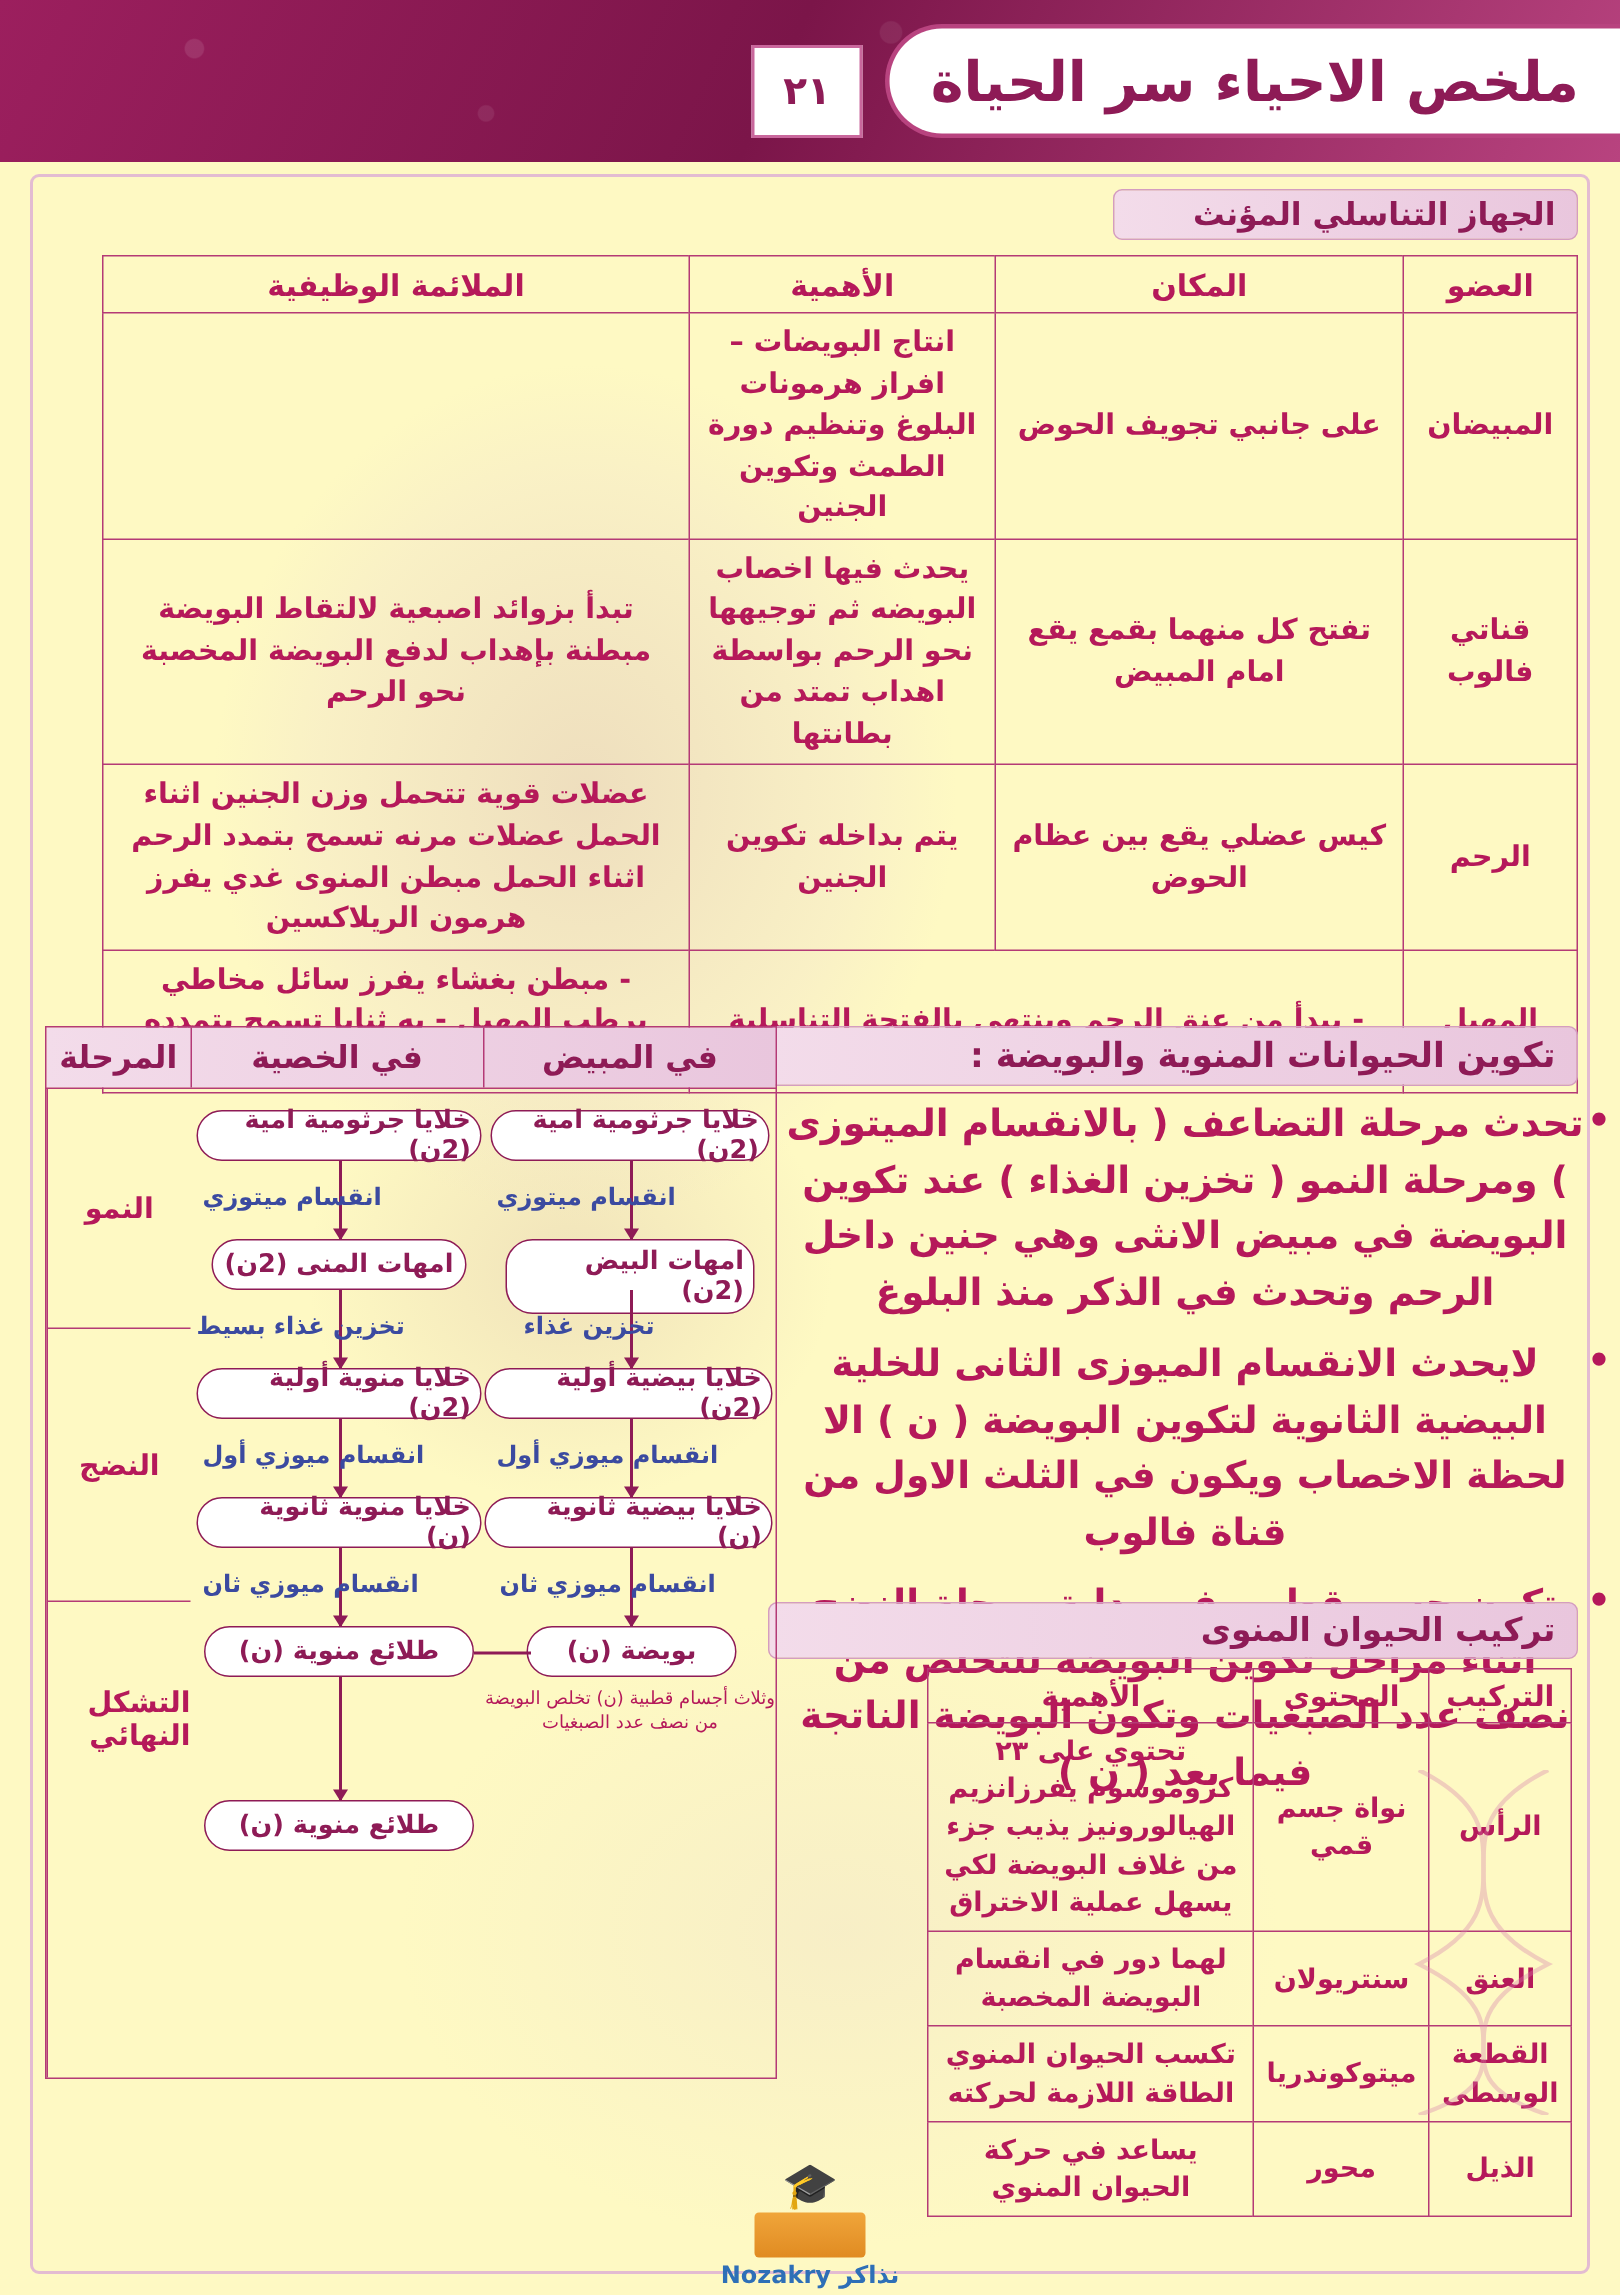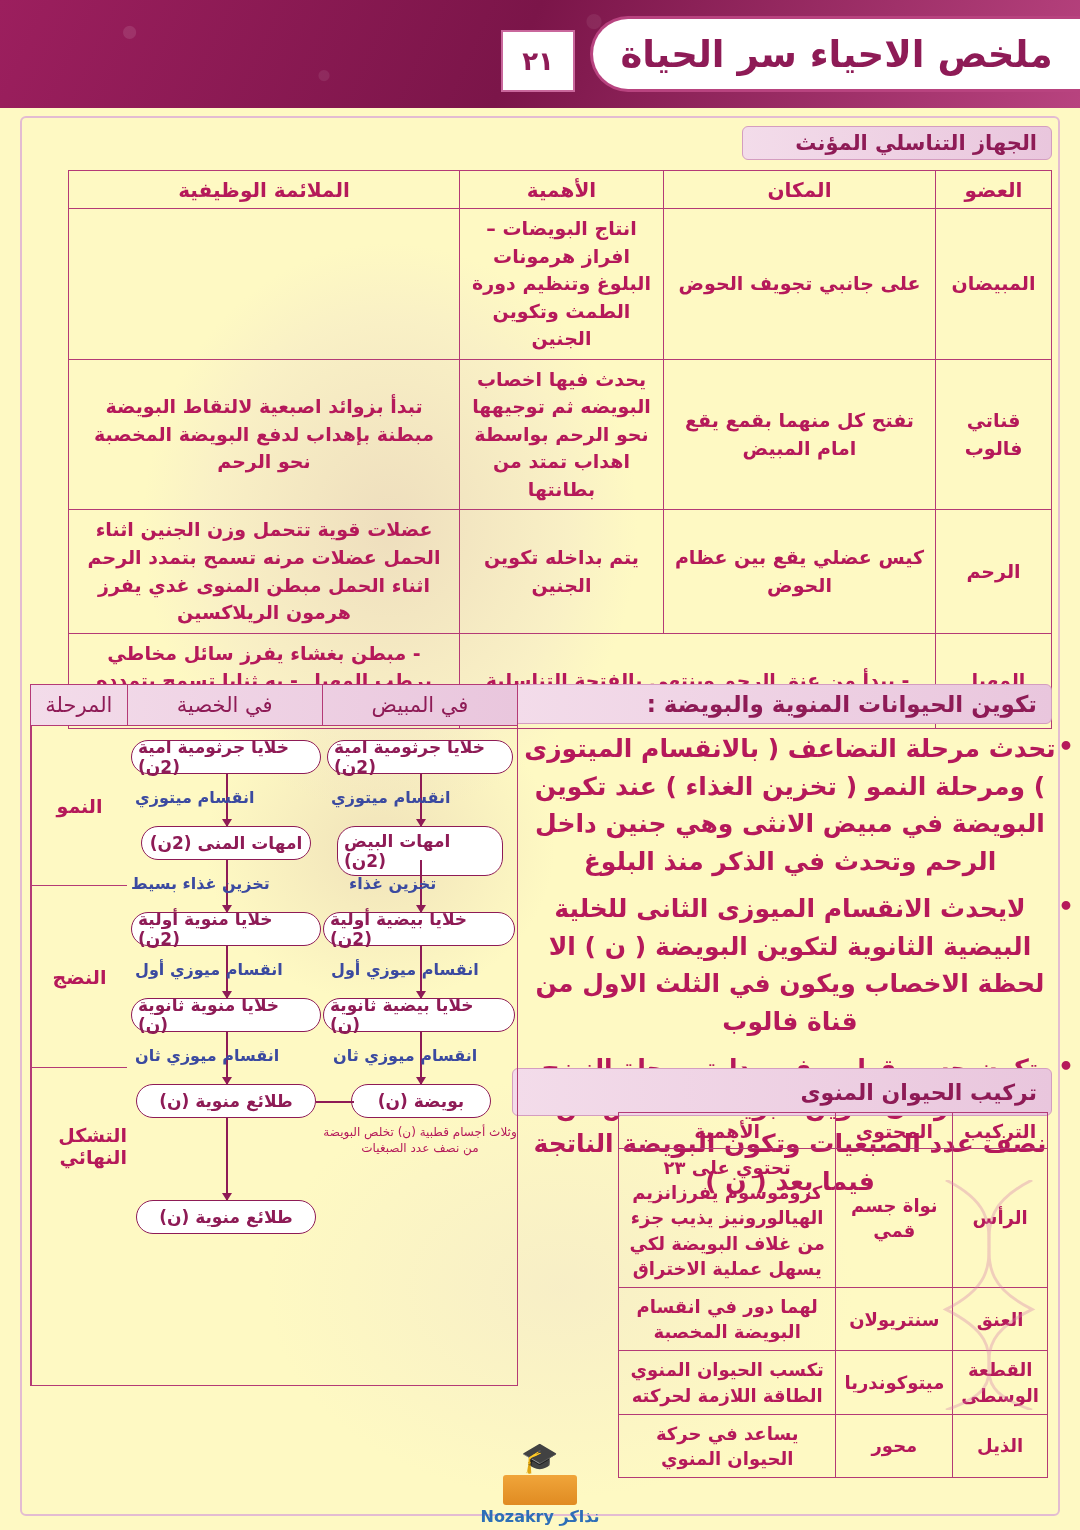--- a/index.html
+++ b/index.html
@@ -104,21 +104,21 @@
     color:#b5195a; font-size:25px; font-weight:bold; line-height:1.5;
     text-align:center;
   }
   .notes li { margin-bottom:10px; list-style:none; position:relative; }
   .notes ul { margin:0; padding:0; }
   .notes li:before {
     content:"•"; position:absolute; right:-14px; top:-2px; color:#b5195a;
   }
 
   .hdr-sperm {
-    position:absolute; top:960px; right:28px; width:540px; height:48px;
+    position:absolute; top:960px; right:28px; width:540px; height:38px;
     font-size:22px;
   }
   #sperm-table {
     position:absolute; top:1004px; right:32px; width:430px; font-size:18px;
   }
   #sperm-table th { height:36px; font-size:19px; }
   #sperm-table td { padding:6px 8px; line-height:1.4; font-weight:bold; }
   #sperm-table td.part { width:82px; }
   #sperm-table td.content { width:110px; }
 
@@ -126,21 +126,21 @@
   .flow {
     position:absolute; top:576px; left:30px; width:488px; height:700px;
   }
   .flow-hdr {
     height:42px; display:flex; flex-direction:row;
     border:1.5px solid #b43a76;
     background:linear-gradient(90deg,#f3dcea 0%, #e9c6dd 100%);
   }
   .flow-hdr div {
     display:flex; align-items:center; justify-content:center;
-    color:#8e1b56; font-weight:normal; font-size:21px;
+    color:#8e1b56; font-weight:bold; font-size:21px;
     border-left:1.5px solid #b43a76;
   }
   .flow-hdr div:last-child { border-left:none; }
   .col-ovary { width:196px; }
   .col-testis { width:196px; }
   .col-stage  { width:96px; }
 
   .flow-body { position:relative; width:488px; height:660px; border:1.5px solid #b43a76; border-top:none; }
   .stage-col {
     position:absolute; left:0; top:0; width:96px; height:100%;
@@ -152,21 +152,21 @@
     border-bottom:1.5px solid #b43a76;
   }
   .stage-col div:last-child { border-bottom:none; }
 
   .node {
     position:absolute;
     border:1.5px solid #8e1b56; border-radius:18px;
     background:#fff; color:#8e1b56;
     font-size:17px; font-weight:bold;
     display:flex; align-items:center; justify-content:center;
-    text-align:left; padding:2px 6px;
+    text-align:right; padding:2px 6px;
   }
   .arrow-lbl {
     position:absolute; font-size:16px; color:#3b4aa0; font-weight:bold;
     white-space:nowrap;
   }
   .vline {
     position:absolute; width:2px; background:#8e1b56;
   }
   .vline:after {
     content:""; position:absolute; left:-4px; bottom:-1px;

